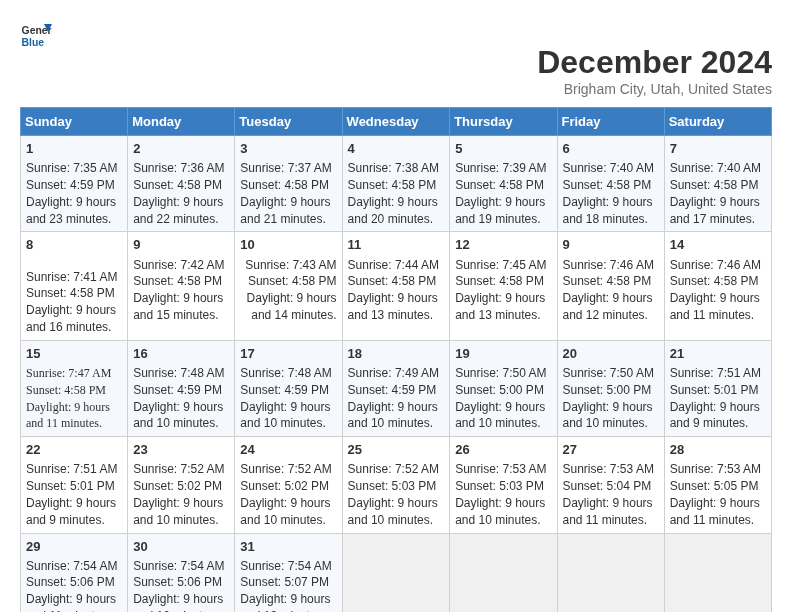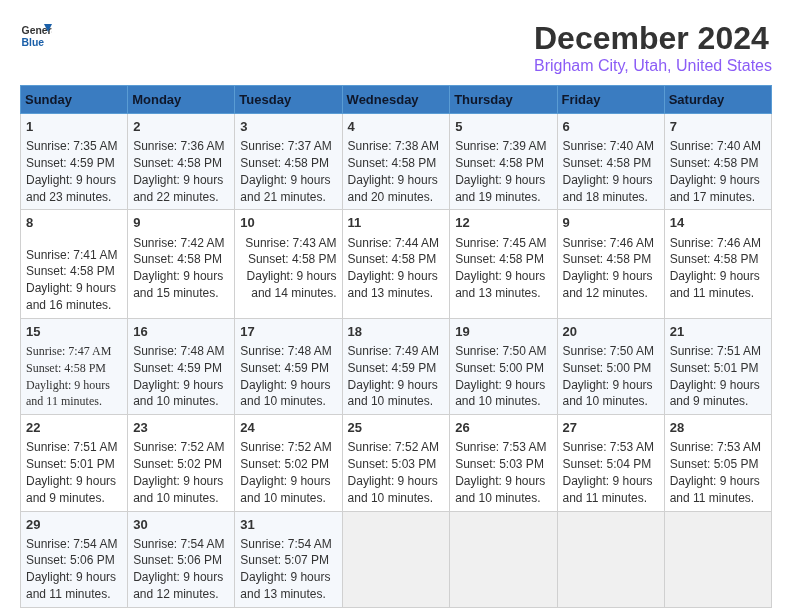--- a/index.html
+++ b/index.html
@@ -19,38 +19,40 @@
     .logo {
       display: flex;
       align-items: center;
       gap: 4px;
     }
     .logo-icon {
       width: 32px;
       height: 32px;
     }
     .title-area {
+      text-align: right;
+      margin-top: 24px;
     }
     .month-title {
       font-size: 32px;
       font-weight: bold;
       color: #333;
     }
     .subtitle {
-      font-size: 16px;
-      color: #8b5cf6;
+      font-size: 14px;
+      color: #737373;
     }
     table {
       width: 100%;
       border-collapse: collapse;
       font-size: 11px;
     }
     thead tr th {
       background-color: #3a7cc1;
-      color: #0f172a;
+      color: #ffffff;
       padding: 6px 4px;
       text-align: left;
       font-size: 13px;
       font-weight: bold;
       border: 1px solid #5a9cd4;
     }
     tbody tr td {
       vertical-align: top;
       padding: 4px 5px;
       border: 1px solid #d0d0d0;

